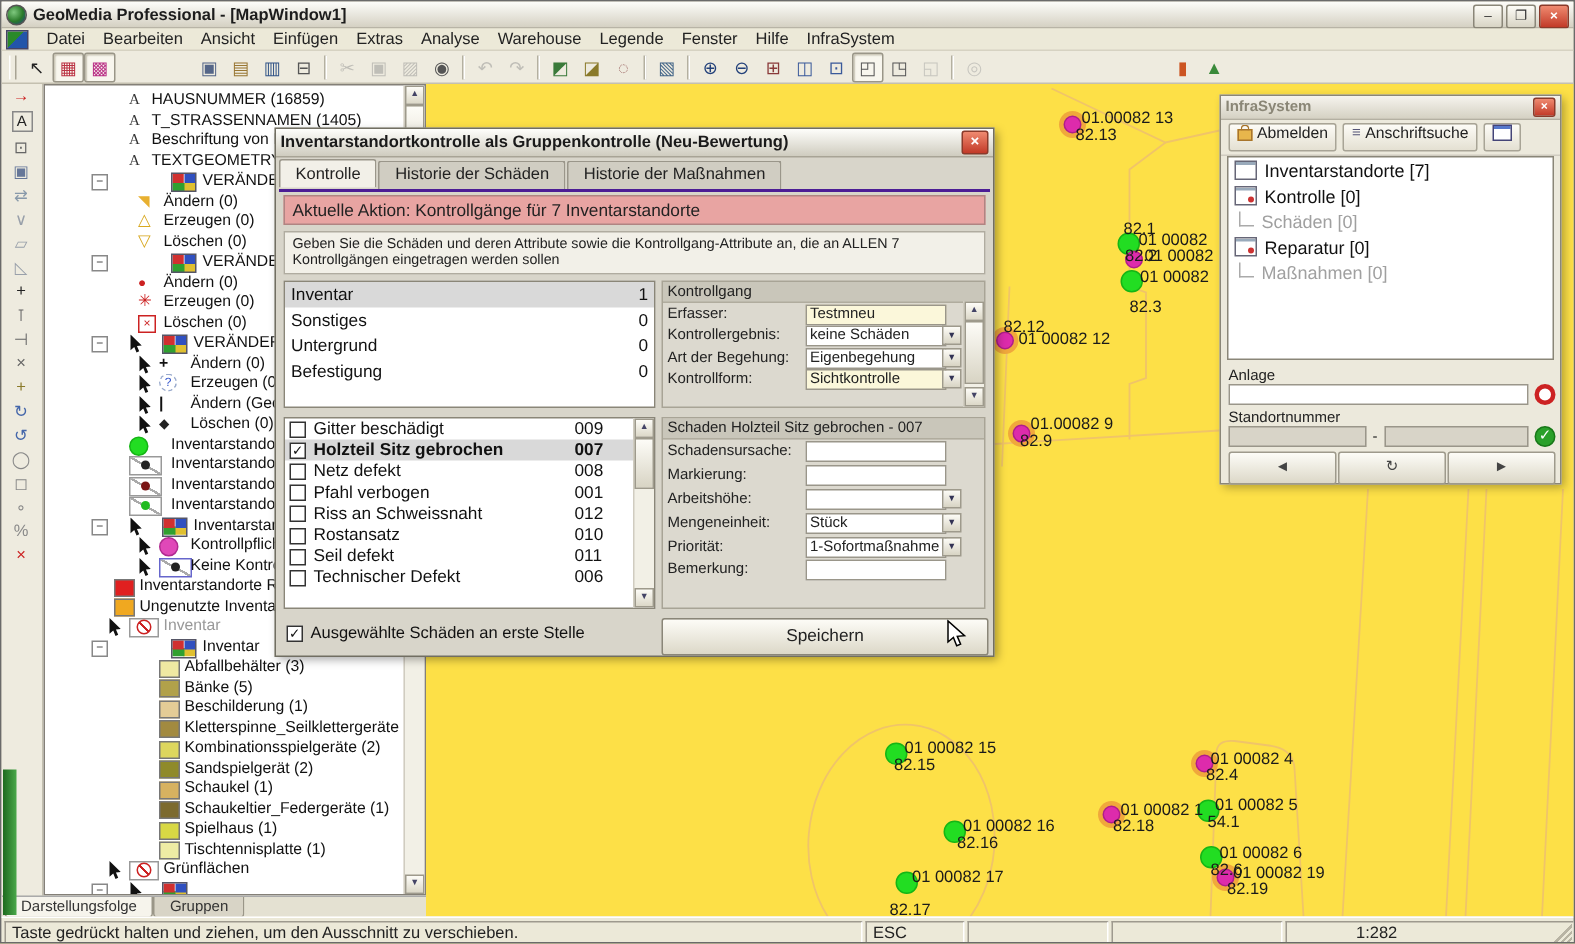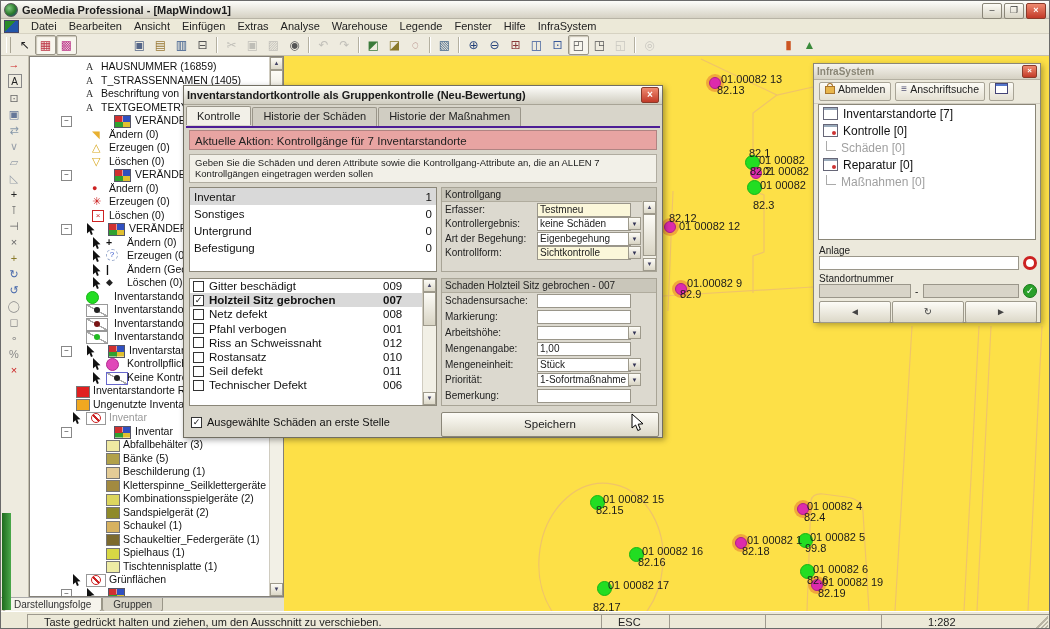--- a/index.html
+++ b/index.html
@@ -68,21 +68,21 @@
   #map{left:283px;top:55px;width:767px;height:555px;background:#fde047;overflow:hidden;}
   .map-label{position:absolute;font-size:11px;color:#1a1a1a;white-space:nowrap;}
   .map-dot{position:absolute;border-radius:50%;box-sizing:border-box;}
   .map-dot.g{width:15px;height:15px;background:#22dd22;border:1px solid #15b515;}
   .map-dot.p{width:12px;height:12px;background:#dd2bac;border:1px solid #b01d8a;}
   .map-dot.halo{box-shadow:0 0 0 3px #f0a83c;}
   #green-frag{left:1px;top:512px;width:9px;height:97px;background:linear-gradient(90deg,#1e6a1e,#4aa84a);}
   
   #statusbar{left:0;top:610px;width:100%;height:19px;background:#ece9d8;border-top:1px solid #fff;box-sizing:border-box;}
   .sb-panel{position:absolute;top:2px;height:14px;border:1px solid #9e9a8e;border-right-color:#fff;border-bottom-color:#fff;
-            font-size:11px;color:#222;padding:0 16px;line-height:14px;box-sizing:content-box;background:#ece9d8;margin-left:24px;}
+            font-size:11px;color:#222;padding:0 4px;line-height:14px;box-sizing:content-box;background:#ece9d8;}
   #sb-grip{position:absolute;right:1px;top:4px;width:13px;height:13px;
       background:linear-gradient(135deg,transparent 50%,#b8b4a4 50%,#b8b4a4 58%,transparent 58%,transparent 66%,#b8b4a4 66%,#b8b4a4 74%,transparent 74%,transparent 82%,#b8b4a4 82%,#b8b4a4 90%,transparent 90%);}
   
   #dialog{left:182px;top:84px;width:480px;height:353px;background:#d8d5ca;border:1px solid #716e62;
           box-shadow:2px 2px 6px rgba(0,0,0,.35);box-sizing:border-box;z-index:30;}
   #dlg-title{height:18px;background:linear-gradient(#fefefb,#cfccbf);border-bottom:1px solid #a8a496;display:flex;align-items:center;padding:0 3px;}
   #dlg-title-text{font-size:11px;font-weight:bold;color:#1a1a1a;flex:1;}
   #dlg-close{width:16px;height:14px;background:linear-gradient(#ef8a70,#c23a28);border:1px solid #8a3a2a;border-radius:2px;
              color:#fff;font-size:10px;line-height:13px;text-align:center;font-weight:bold;}
   #dlg-tabs{position:absolute;left:2px;top:21px;height:19px;display:flex;border-bottom:2px solid #4c1d95;width:474px;}
@@ -287,21 +287,21 @@
       <div class="map-label" style="left: 312px; top: 448px;">82.15</div>
       <div class="map-label" style="left: 358px; top: 489px;">01 00082 16</div>
       <div class="map-label" style="left: 354px; top: 500px;">82.16</div>
       <div class="map-label" style="left: 324px; top: 523px;">01 00082 17</div>
       <div class="map-label" style="left: 309px; top: 545px;">82.17</div>
       <div class="map-label" style="left: 523px; top: 444px;">01 00082 4</div>
       <div class="map-label" style="left: 520px; top: 455px;">82.4</div>
       <div class="map-label" style="left: 463px; top: 478px;">01 00082 1</div>
       <div class="map-label" style="left: 458px; top: 489px;">82.18</div>
       <div class="map-label" style="left: 526px; top: 475px;">01 00082 5</div>
-      <div class="map-label" style="left: 521px; top: 486px;">99.8</div>
+      <div class="map-label" style="left: 521px; top: 486px;">54.1</div>
       <div class="map-label" style="left: 529px; top: 507px;">01 00082 6</div>
       <div class="map-label" style="left: 523px; top: 518px;">82.6</div>
       <div class="map-label" style="left: 538px; top: 520px;">01 00082 19</div>
       <div class="map-label" style="left: 534px; top: 531px;">82.19</div>
     </div>
 
   <div class="abs" id="legend">
       <div class="tree-row" style="top: 3px;">
         <span class="tr-el i-A" style="left: 56px;">A</span>
         <span class="tr-el" style="left: 71px;">HAUSNUMMER (16859)</span>
@@ -651,24 +651,20 @@
             <span class="fval"></span>
           </div>
           <div class="fld-row">
             <span class="flabel">Markierung:</span>
             <span class="fval"></span>
           </div>
           <div class="fld-row">
             <span class="flabel">Arbeitshöhe:</span>
             <span class="fval" style="width: 88px;"></span>
             <span class="drop">▼</span>
-          </div>
-          <div class="fld-row">
-            <span class="flabel">Mengenangabe:</span>
-            <span class="fval">1,00</span>
           </div>
           <div class="fld-row">
             <span class="flabel">Mengeneinheit:</span>
             <span class="fval" style="width: 88px;">Stück</span>
             <span class="drop">▼</span>
           </div>
           <div class="fld-row">
             <span class="flabel">Priorität:</span>
             <span class="fval" style="width: 88px;">1-Sofortmaßnahme</span>
             <span class="drop">▼</span>

